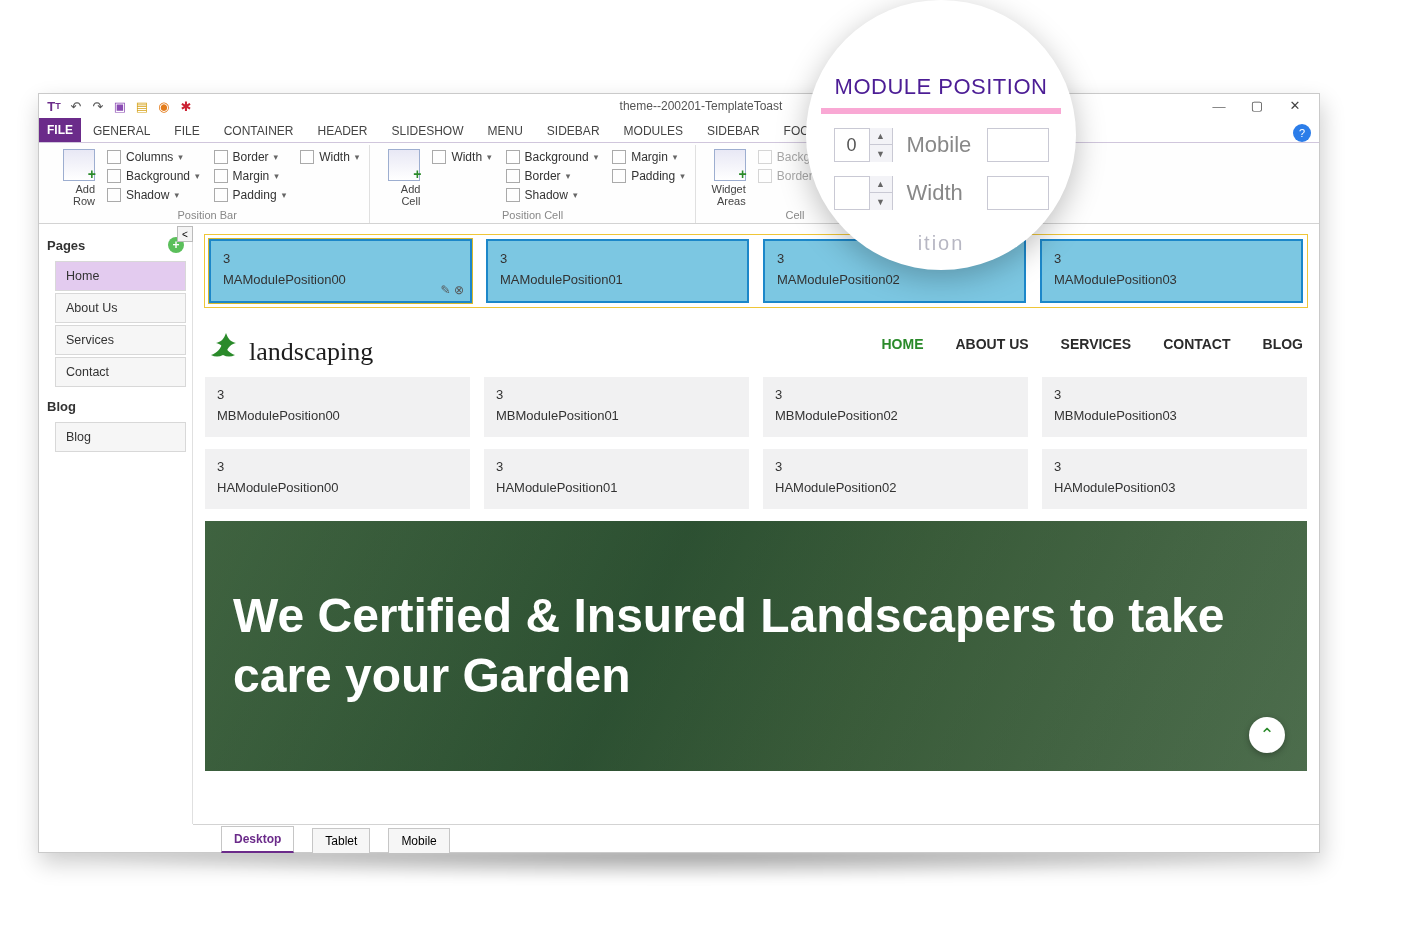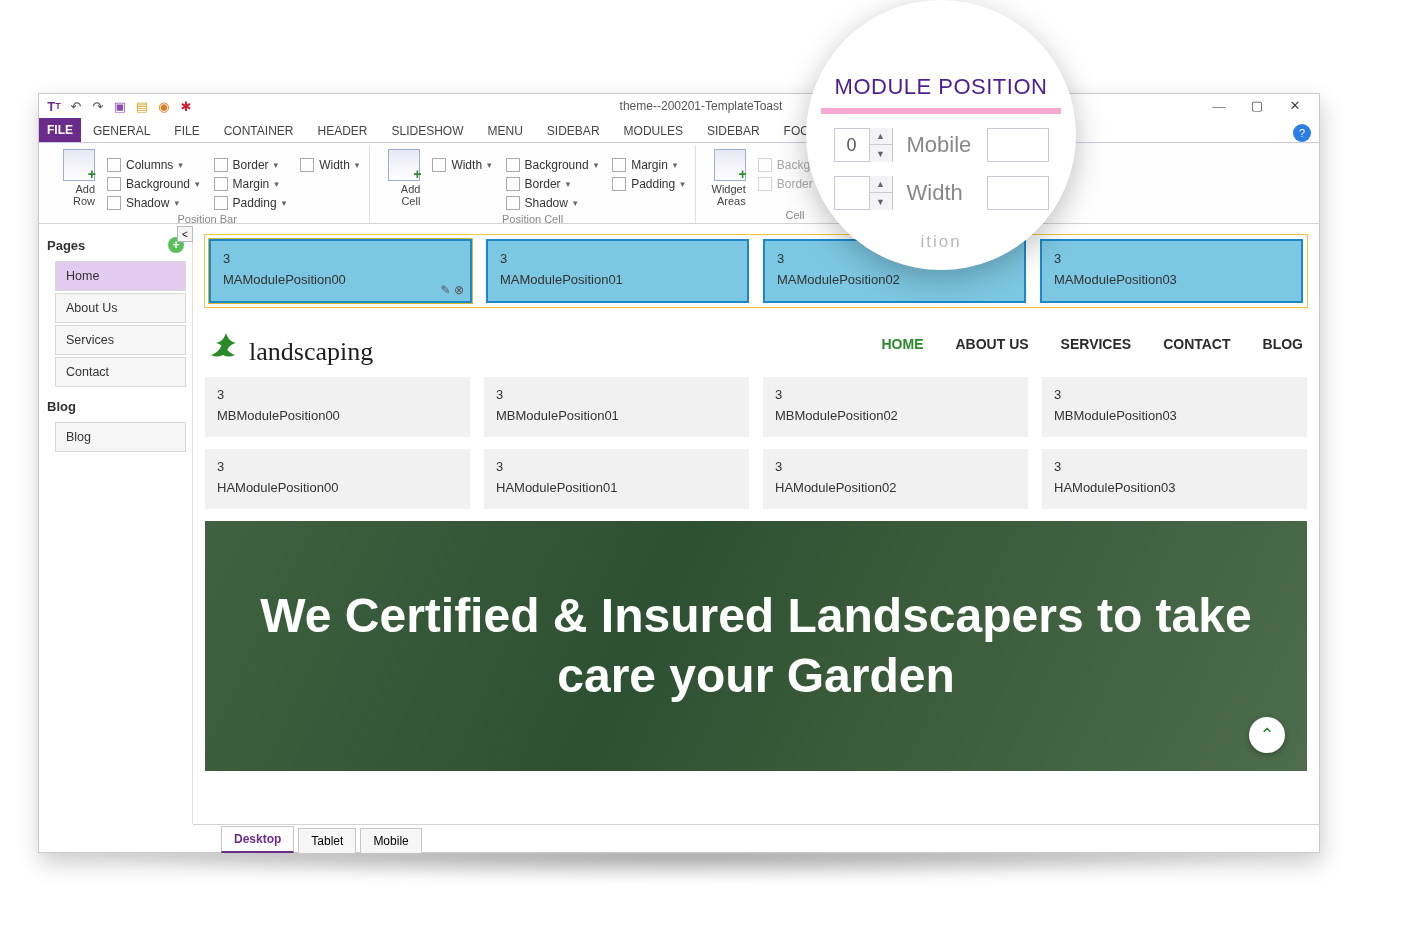--- a/index.html
+++ b/index.html
@@ -23,21 +23,21 @@
 
 
 .ribbon { border-top:1px solid #d0c6dc; border-bottom:1px solid #d3d3d3; height:82px; display:flex; padding:2px 6px 0; background:#fefefe; }
 .group { border-right:1px solid #e0e0e0; padding:2px 8px 0; display:flex; flex-direction:column; position:relative; }
 .group:last-child { border-right:none; }
 .group-body { display:flex; gap:10px; flex:1; }
 .group-label { font-size:11px; color:#888; text-align:center; padding:2px 0 3px; }
 .bigbtn { width:42px; display:flex; flex-direction:column; align-items:flex-end; cursor:pointer; font-size:11px; color:#444; padding-top:2px; }
 .bigbtn .gic { width:32px; height:32px; background:linear-gradient(#e8e8f5,#fff); border:1px solid #9daed0; position:relative; margin-bottom:2px; }
 .gic.plus::after { content:"+"; position:absolute; right:-2px; bottom:-2px; color:#2a8a2a; font-weight:bold; font-size:14px; }
-.stack { display:flex; flex-direction:column; gap:3px; padding-top:2px;margin-top:8px; }
+.stack { display:flex; flex-direction:column; gap:3px; padding-top:2px; }
 .smbtn { font-size:12px; color:#333; display:flex; align-items:center; gap:5px; cursor:pointer; padding:1px 2px; white-space:nowrap; }
 .smbtn .sic { width:14px; height:14px; border:1px solid #aaa; display:inline-block; }
 .dd::after { content:" \25BE"; color:#666; font-size:9px; }
 .pale { color:#a7a7a7; }
 .pale .sic { border-color:#d5d5d5; }
 
 
 .sidebar { position:absolute; left:0; top:133px; width:154px; bottom:28px; border-right:1px solid #e0e0e0; padding:6px 6px; background:#fff; }
 .section-head { display:flex; align-items:center; font-size:13px; font-weight:600; color:#333; padding:4px 2px 6px; }
 .plus-btn { margin-left:auto; width:16px; height:16px; background:#5bbf5b; color:#fff; border-radius:50%; font-size:12px; display:flex; align-items:center; justify-content:center; cursor:pointer; }
@@ -58,40 +58,40 @@
 
 .navbar { display:flex; align-items:center; padding:6px 4px 10px; }
 .brand { display:flex; align-items:center; gap:6px; }
 .leaf { width:34px; height:26px; color:#2a8a2a; }
 .brandtxt { font-family:"Brush Script MT","Segoe Script",cursive; font-size:26px; color:#1d1d1d;margin-top:16px; }
 .navlinks { margin-left:auto; display:flex; gap:32px; font-size:14px; font-weight:600; color:#2b2b2b; }
 .navlinks span { cursor:pointer; }
 .navlinks .on { color:#2a8a2a; }
 
 .hero { margin-top:10px; height:250px; background:linear-gradient(rgba(20,55,35,.35),rgba(20,55,35,.35)),linear-gradient(115deg,#567a4f,#3a5e3a 40%,#4d6e45 60%,#6b8a63); background-size:cover; display:flex; align-items:center; justify-content:center; position:relative; }
-.hero h1 { color:#fff; font-size:48px; font-weight:600; text-align:center; line-height:1.25; padding:0 52px; }
+.hero h1 { color:#fff; font-size:48px; font-weight:600; text-align:left; line-height:1.25; padding:0 28px; }
 .fab { position:absolute; right:22px; bottom:18px; width:36px; height:36px; border-radius:50%; background:#fff; color:#2a8a2a; display:flex; align-items:center; justify-content:center; font-size:18px; box-shadow:0 2px 6px rgba(0,0,0,.3); cursor:pointer; }
 
 
 .bottombar { position:absolute; left:154px; right:0; bottom:0; height:28px; border-top:1px solid #d3d3d3; display:flex; align-items:flex-end; padding-left:28px; background:#fff; }
-.btab { font-size:12px; padding:5px 12px; border:1px solid #c6c6c6; border-bottom:none; margin-right:4px; cursor:pointer; background:#f6f6f6; position:relative; top:1px; }
+.btab { font-size:12px; padding:5px 12px; border:1px solid #c6c6c6; border-bottom:none; margin-right:18px; cursor:pointer; background:#f6f6f6; position:relative; top:1px; }
 .btab.active { background:#fff; color:#6b2b8a; font-weight:600; border-bottom:2px solid #6b2b8a; }
 
 
 .magnifier { position:absolute; left:806px; top:0; width:270px; height:270px; border-radius:50%; background:#fff; box-shadow:0 8px 30px rgba(0,0,0,.25); overflow:hidden; display:flex; flex-direction:column; align-items:center; padding-top:70px; }
 .magnifier .mtitle { color:#4c1d95; font-size:22px; letter-spacing:.5px; border-bottom:6px solid #f9a8d4; padding:4px 14px 8px; }
 .mrow { display:flex; align-items:center; gap:14px; margin-top:14px; }
 .spinner { display:flex; align-items:center; border:1px solid #c9c9d4; height:34px; }
 .spinner input { width:34px; border:none; text-align:center; font-size:18px; color:#555; outline:none; }
 .spinner .arrows { display:flex; flex-direction:column; border-left:1px solid #c9c9d4; }
 .spinner .ar { width:22px; height:17px; font-size:9px; display:flex; align-items:center; justify-content:center; cursor:pointer; color:#666; background:#f3f3f7; }
 .spinner .ar:first-child { border-bottom:1px solid #c9c9d4; }
 .mlabel { font-size:22px; color:#888; width:66px; }
 .mval { width:62px; height:34px; border:1px solid #c9c9d4; }
-.mbottom { margin-top:22px; color:#b7b7c3; font-size:17px; letter-spacing:2px; }
+.mbottom { margin-top:22px; color:#b7b7c3; font-size:20px; letter-spacing:2px; }
 
 
 .page-shadow { position:absolute; left:38px; top:851px; width:1282px; height:30px; background:radial-gradient(ellipse at center top, rgba(0,0,0,.25), transparent 70%); filter:blur(4px); pointer-events:none; }
 </style>
 </head>
 <body>
 
 <div class="page-shadow"></div>
 
 <div class="window">

